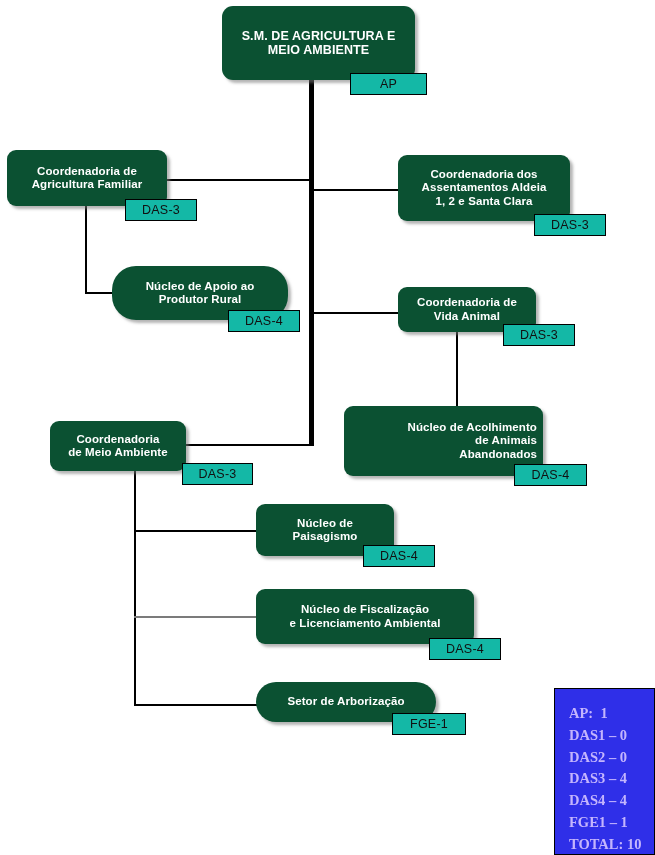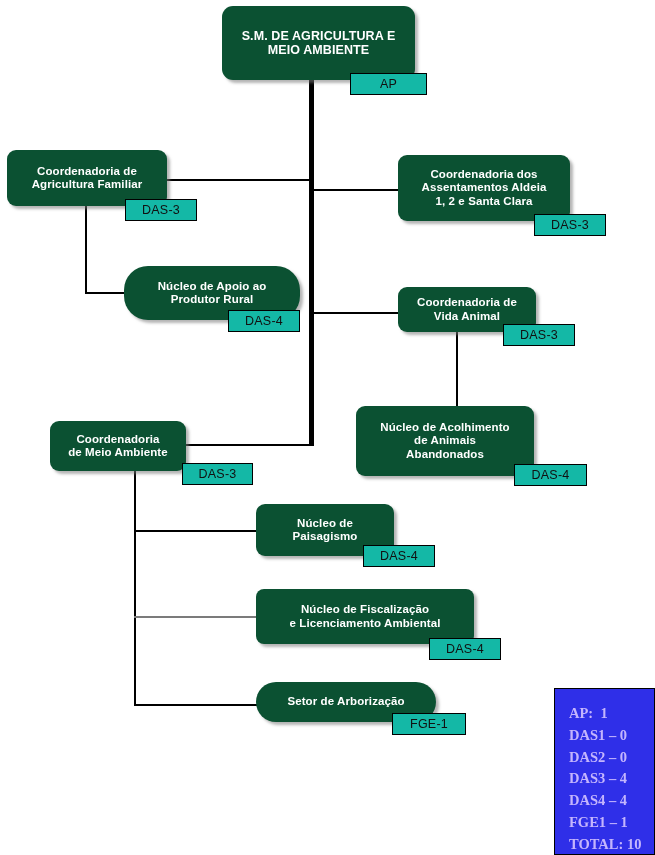--- a/index.html
+++ b/index.html
@@ -111,37 +111,37 @@
 
   <div class="node lvl2" style="left:398px; top:155px; width:172px; height:66px;">
     <span class="label">
       <span>Coordenadoria dos</span><br>
       <span>Assentamentos Aldeia</span><br>
       <span>1, 2 e Santa Clara</span>
     </span>
   </div>
   <div class="tag" style="left:534px; top:214px; width:72px; height:22px;">DAS-3</div>
 
-  <div class="node lvl3" style="left:124px; top:266px; width:176px; height:54px;border-radius:24px;">
+  <div class="node lvl3" style="left:112px; top:266px; width:176px; height:54px;border-radius:24px;">
     <span class="label">
       <span>Núcleo de Apoio ao</span><br>
       <span>Produtor Rural</span>
     </span>
   </div>
   <div class="tag" style="left:228px; top:310px; width:72px; height:22px;">DAS-4</div>
 
   <div class="node lvl2" style="left:398px; top:287px; width:138px; height:45px;">
     <span class="label">
       <span>Coordenadoria de</span><br>
       <span>Vida Animal</span>
     </span>
   </div>
   <div class="tag" style="left:503px; top:324px; width:72px; height:22px;">DAS-3</div>
 
-  <div class="node lvl3" style="left:356px; top:406px; width:178px; height:70px;">
+  <div class="node lvl3" style="left:344px; top:406px; width:199px; height:70px;text-align:right;">
     <span class="label">
       <span>Núcleo de Acolhimento</span><br>
       <span>de Animais</span><br>
       <span>Abandonados</span>
     </span>
   </div>
   <div class="tag" style="left:514px; top:464px; width:73px; height:22px;">DAS-4</div>
 
   <div class="node lvl2" style="left:50px; top:421px; width:136px; height:50px;">
     <span class="label">
@@ -152,21 +152,21 @@
   <div class="tag" style="left:182px; top:463px; width:71px; height:22px;">DAS-3</div>
 
   <div class="node lvl3" style="left:256px; top:504px; width:138px; height:52px;">
     <span class="label">
       <span>Núcleo de</span><br>
       <span>Paisagismo</span>
     </span>
   </div>
   <div class="tag" style="left:363px; top:545px; width:72px; height:22px;">DAS-4</div>
 
-  <div class="node lvl3" style="left:256px; top:589px; width:218px; height:55px;border-radius:8px;">
+  <div class="node lvl3" style="left:256px; top:589px; width:218px; height:55px;">
     <span class="label">
       <span>Núcleo de Fiscalização</span><br>
       <span>e Licenciamento Ambiental</span>
     </span>
   </div>
   <div class="tag" style="left:429px; top:638px; width:72px; height:22px;">DAS-4</div>
 
   <div class="node lvl3" style="left:256px; top:682px; width:180px; height:40px;border-radius:20px;">
     <span class="label">
       <span>Setor de Arborização</span>

